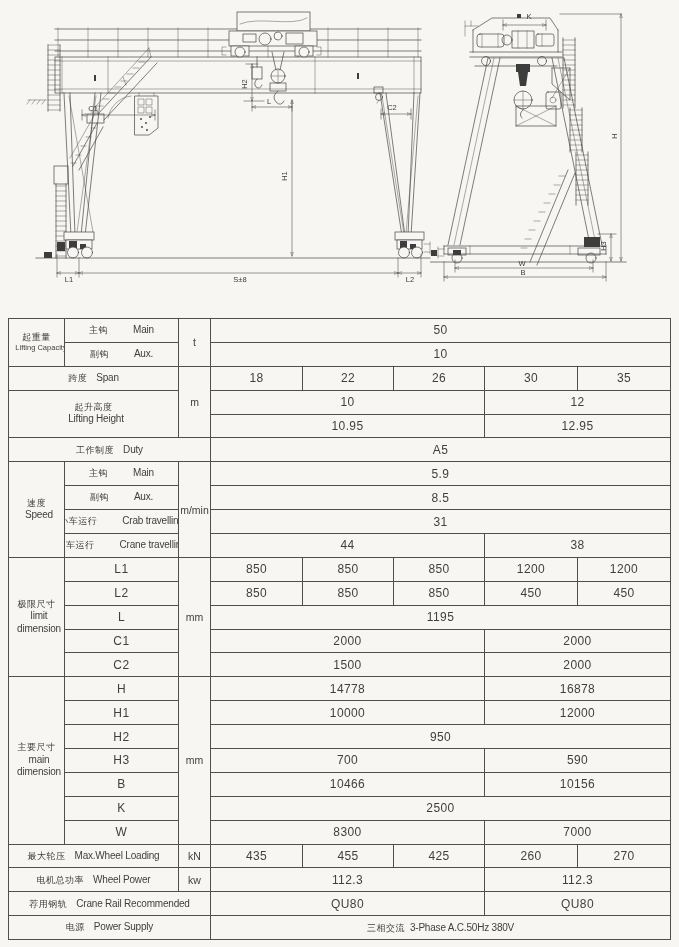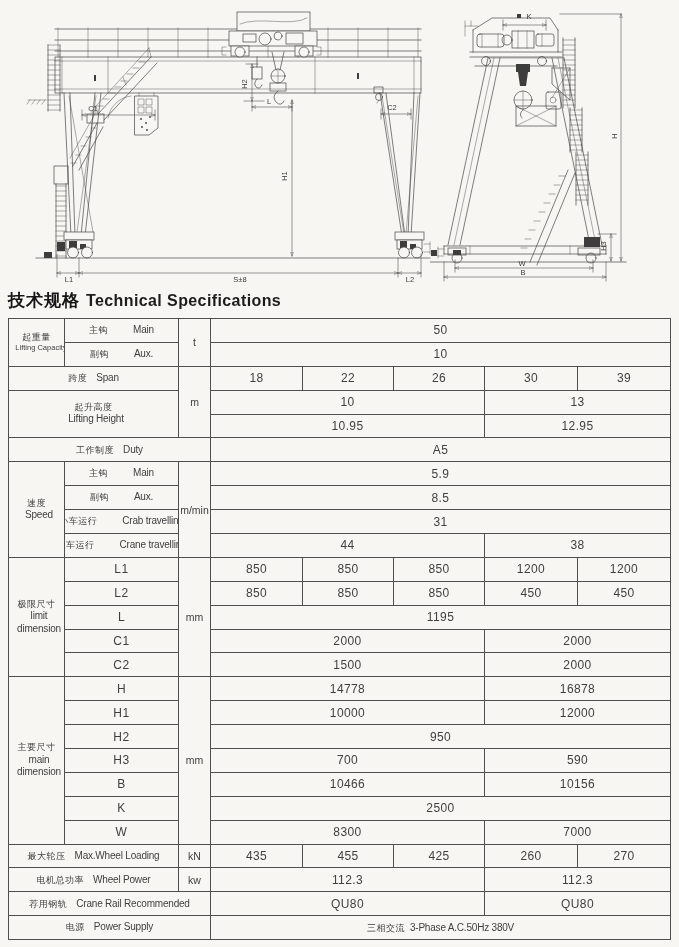--- a/index.html
+++ b/index.html
@@ -283,23 +283,20 @@
       <path class="dim" d="M25,260v12 M163,260v12"></path>
       <line class="dim" x1="25" y1="268" x2="163" y2="268" marker-start="url(#sa)" marker-end="url(#sa)"></line>
       <text class="dtx" x="92" y="266" text-anchor="middle">W</text>
 
       <path class="dim" d="M14,262v19 M176,262v19"></path>
       <line class="dim" x1="14" y1="277" x2="176" y2="277" marker-start="url(#sa)" marker-end="url(#sa)"></line>
       <text class="dtx" x="93" y="275" text-anchor="middle">B</text>
     </g>
   </svg>
 
-  <div class="title">
-    <span class="t-zh">技术规格</span><span class="t-en">Technical Specifications</span>
-  </div>
 
   <table class="spec">
     <colgroup>
       <col style="width:56px">
         <col style="width:114px">
         <col style="width:32px">
       <col style="width:92px">
         <col style="width:91px">
         <col style="width:91px">
       <col style="width:93px">
@@ -338,33 +335,33 @@
             <div>
               <span class="zh">跨度</span>
               <span class="en">Span</span>
             </div>
           </td>
           <td rowspan="3" class="u">m</td>
           <td class="v">18</td>
           <td class="v">22</td>
           <td class="v">26</td>
           <td class="v">30</td>
-          <td class="v">39</td>
+          <td class="v">35</td>
         </tr>
         <tr>
           <td colspan="2" rowspan="2" class="lab">
             <div>
               <span class="zh">起升高度</span>
             </div>
             <div>
               <span class="en">Lifting Height</span>
             </div>
           </td>
           <td colspan="3" class="v">10</td>
-          <td colspan="2" class="v">13</td>
+          <td colspan="2" class="v">12</td>
         </tr>
         <tr>
           <td colspan="3" class="v nb">10.95</td>
           <td colspan="2" class="v nbl">12.95</td>
         </tr>
         <tr>
           <td colspan="3" class="labu">
             <div>
               <span class="zh">工作制度</span>
               <span class="en">Duty</span>

